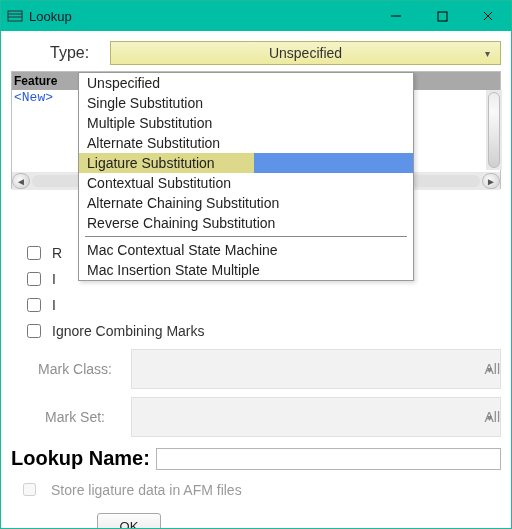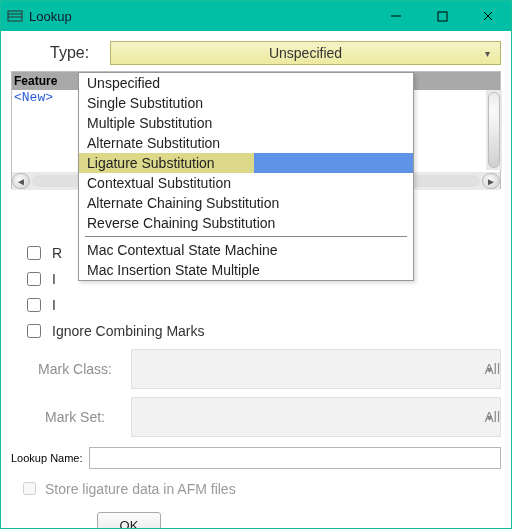--- a/index.html
+++ b/index.html
@@ -181,32 +181,32 @@
     background: #f2f2f2;
     border: 1px solid #e0e0e0;
   }
   .mark-select .chev { position: absolute; right: 8px; font-size: 10px; color: #888; }
 
   
   .lookup-row {
     display: flex; align-items: center;
     margin-top: 10px;
   }
-  .lookup-row .llabel { font-size: 11px; white-space: nowrap; padding-right: 6px; }
+  .lookup-row .llabel { font-size: 20px; white-space: nowrap; padding-right: 6px; font-weight: bold; }
   .lookup-input {
     flex: 1;
     border: 1px solid #b5b5b5;
     height: 22px;
     background: #fff;
   }
 
   .afm-row {
     display: flex; align-items: center;
     margin: 10px 0 10px 8px;
-    gap: 6px;
+    gap: 12px;
     color: #9a9a9a;
     font-size: 14px;
   }
 
   
   .buttons {
     display: flex;
     justify-content: flex-start;
     padding: 4px 86px 6px 86px;
   }

